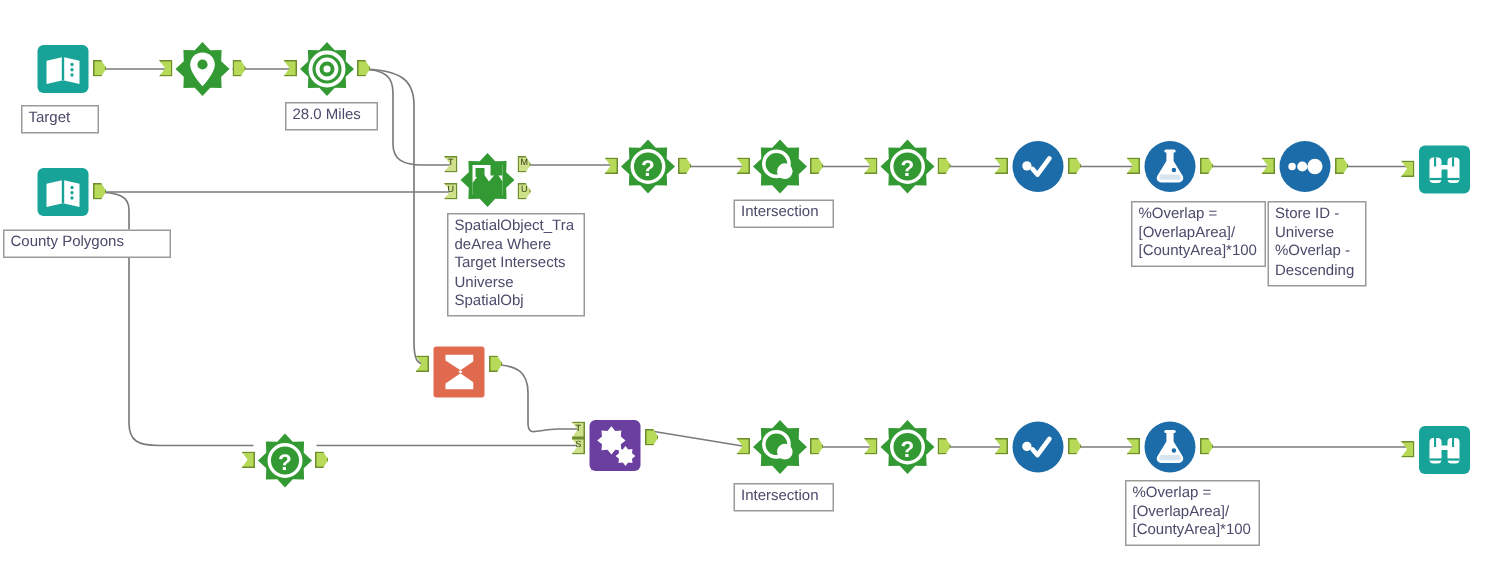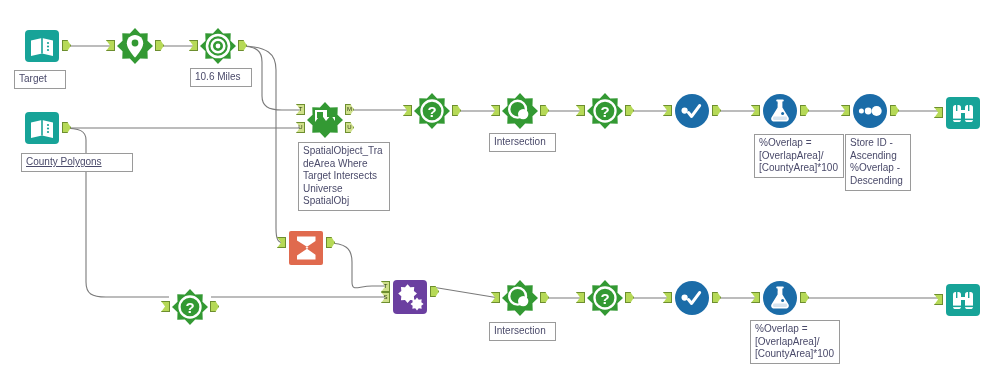--- a/index.html
+++ b/index.html
@@ -376,34 +376,34 @@
       <rect x="13" y="12" width="1.4" height="6" fill="#17a398"></rect>
       <rect x="25" y="12" width="1.4" height="6" fill="#17a398"></rect>
     </svg></div>
         <div class="port in" style="left: -9px; top: 14px;">
           <i></i>
         </div>
       </div>
     </div>
   <div id="anno-layer">
       <div class="anno" style="left: 14px; top: 70px; width: 52px; min-height: 17px;">Target</div>
-      <div class="anno" style="left: 190px; top: 68px; width: 62px; min-height: 17px;">10.6 Miles</div>
+      <div class="anno" style="left: 190px; top: 68px; width: 62px; min-height: 17px;">28.0 Miles</div>
       <div class="anno" style="left: 298px; top: 142px; width: 92px; min-height: 68px;">SpatialObject_Tra
 deArea Where
 Target Intersects
 Universe
 SpatialObj</div>
       <div class="anno" style="left: 489px; top: 133px; width: 67px; min-height: 17px;">Intersection</div>
       <div class="anno" style="left: 754px; top: 134px; width: 90px; min-height: 44px;">%Overlap =
 [OverlapArea]/
 [CountyArea]*100</div>
       <div class="anno" style="left: 845px; top: 134px; width: 66px; min-height: 57px;">Store ID -
-Ascending
+Universe
 %Overlap -
 Descending</div>
-      <div class="anno" style="left: 21px; top: 153px; width: 112px; min-height: 17px; text-decoration: underline;">County Polygons</div>
+      <div class="anno" style="left: 2px; top: 153px; width: 112px; min-height: 17px;">County Polygons</div>
       <div class="anno" style="left: 489px; top: 322px; width: 67px; min-height: 17px;">Intersection</div>
       <div class="anno" style="left: 750px; top: 320px; width: 90px; min-height: 44px;">%Overlap =
 [OverlapArea]/
 [CountyArea]*100</div>
     </div>
 
 </div>
 
 </body></html>

